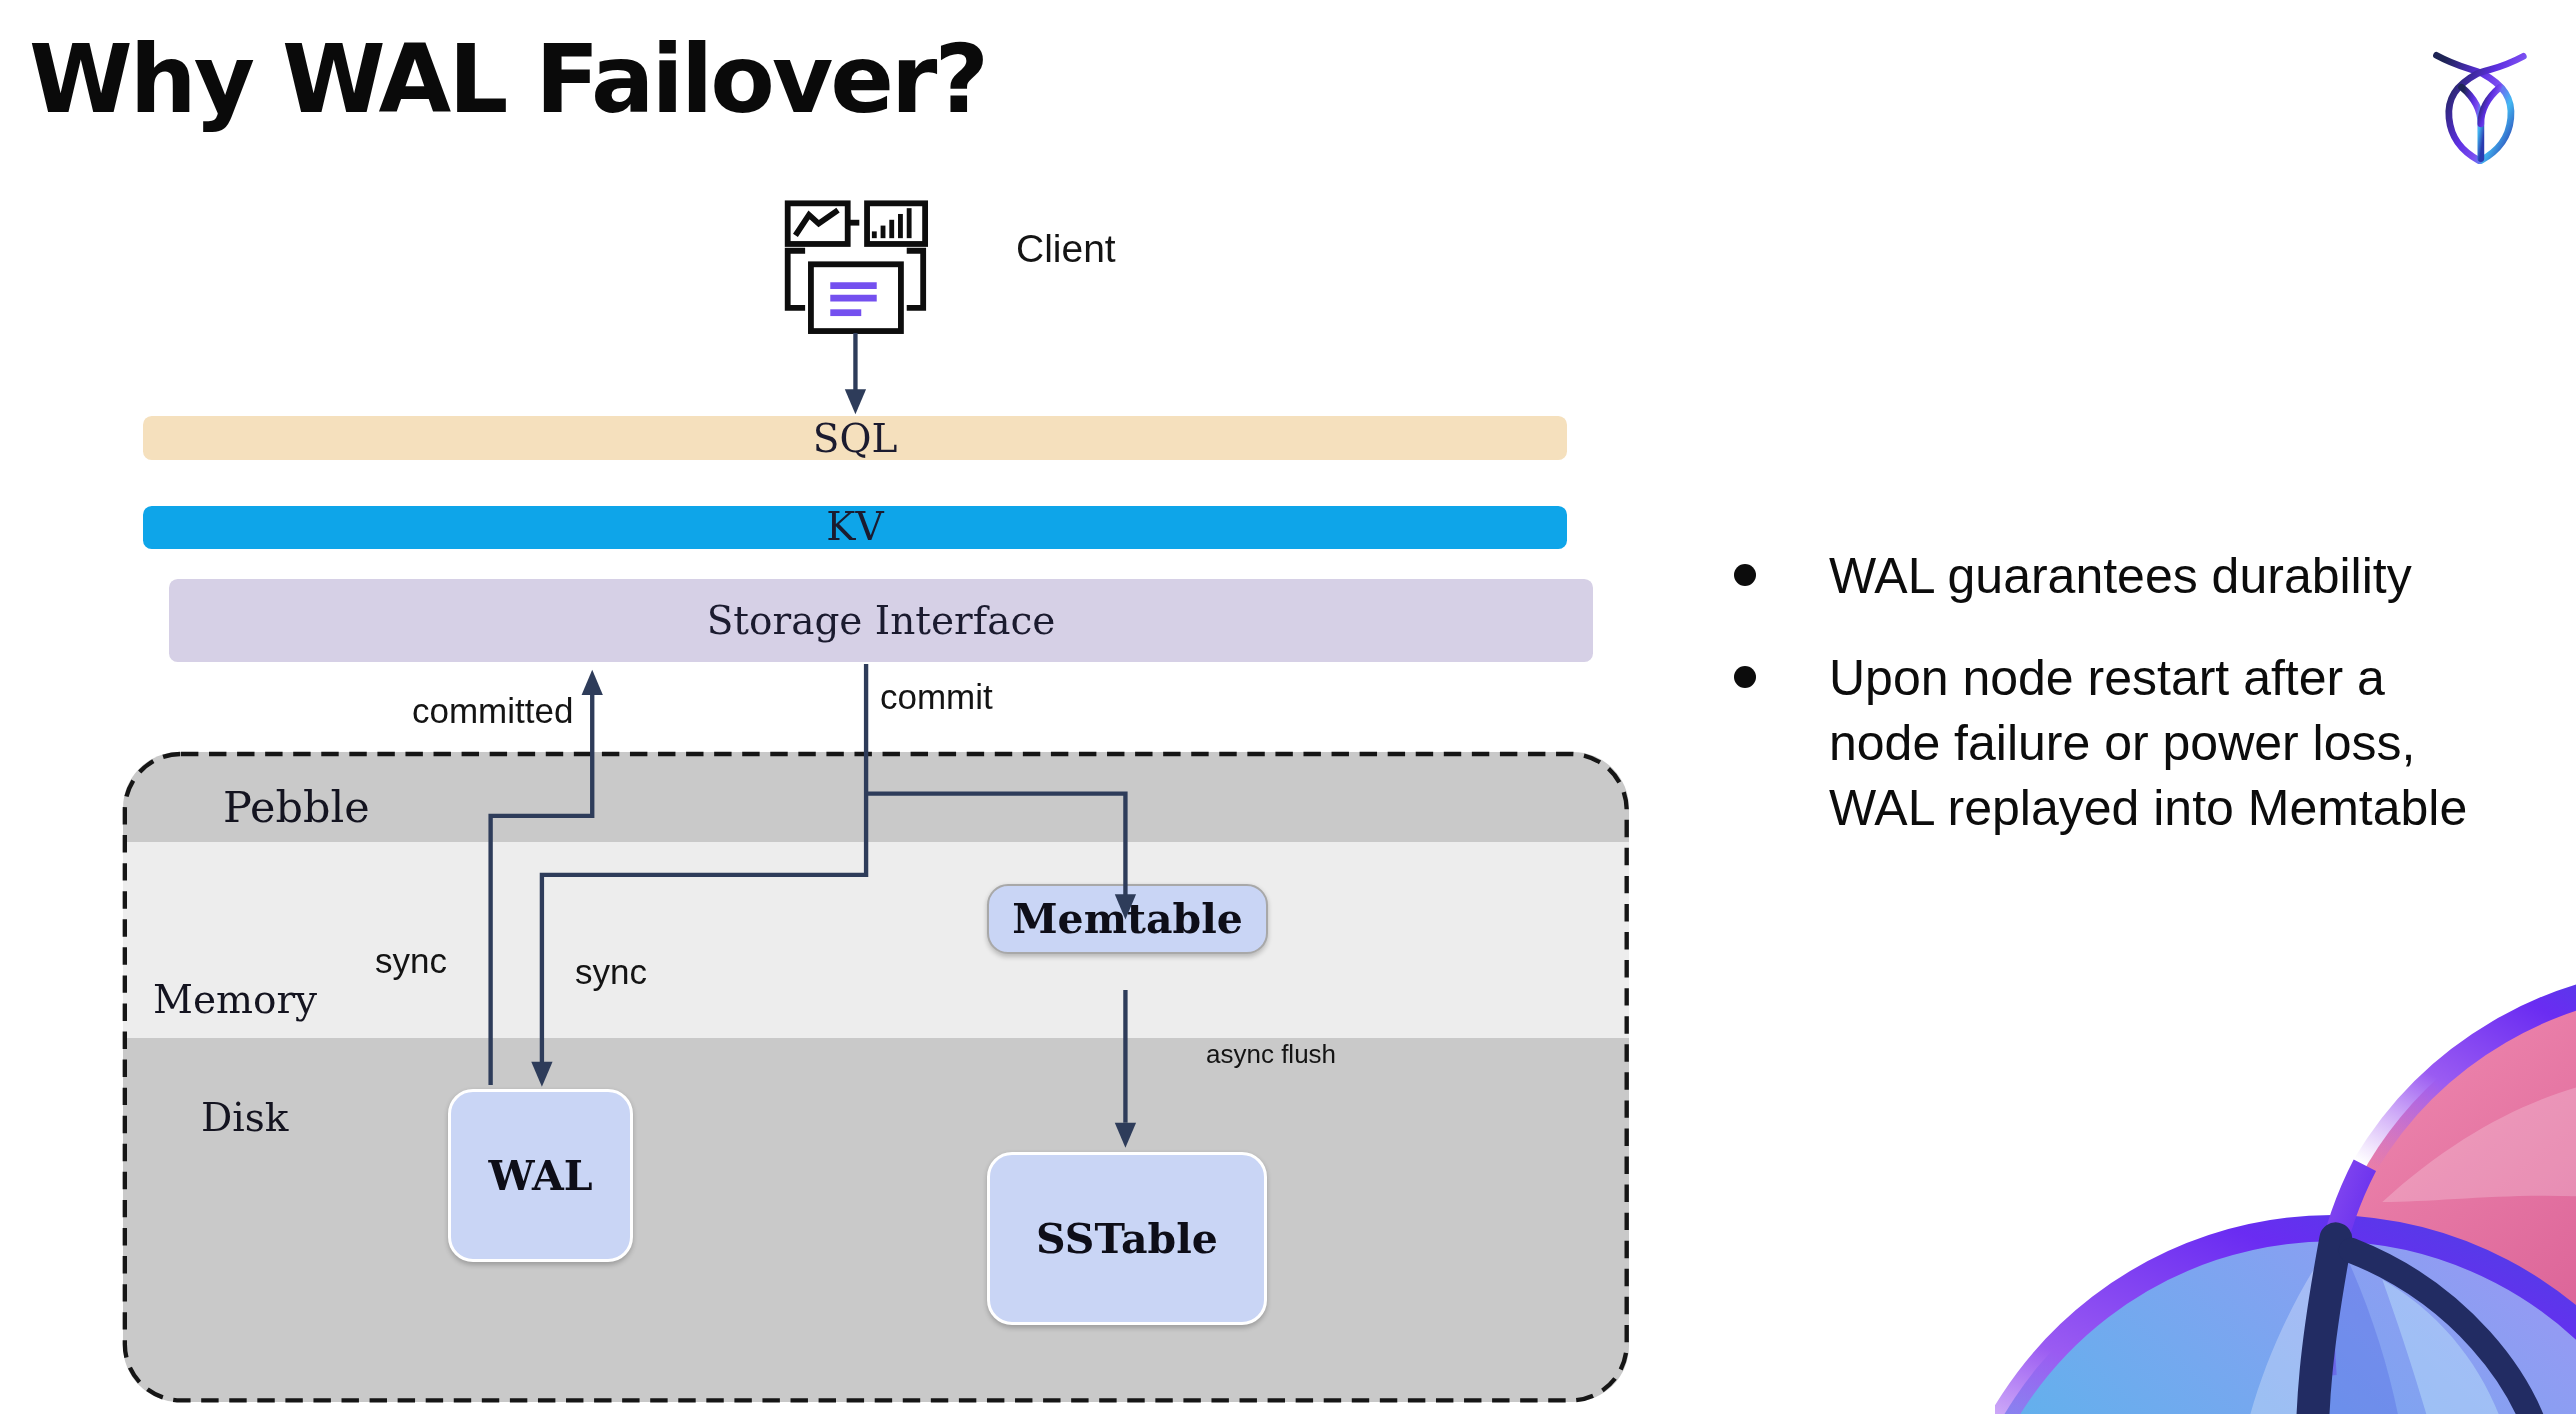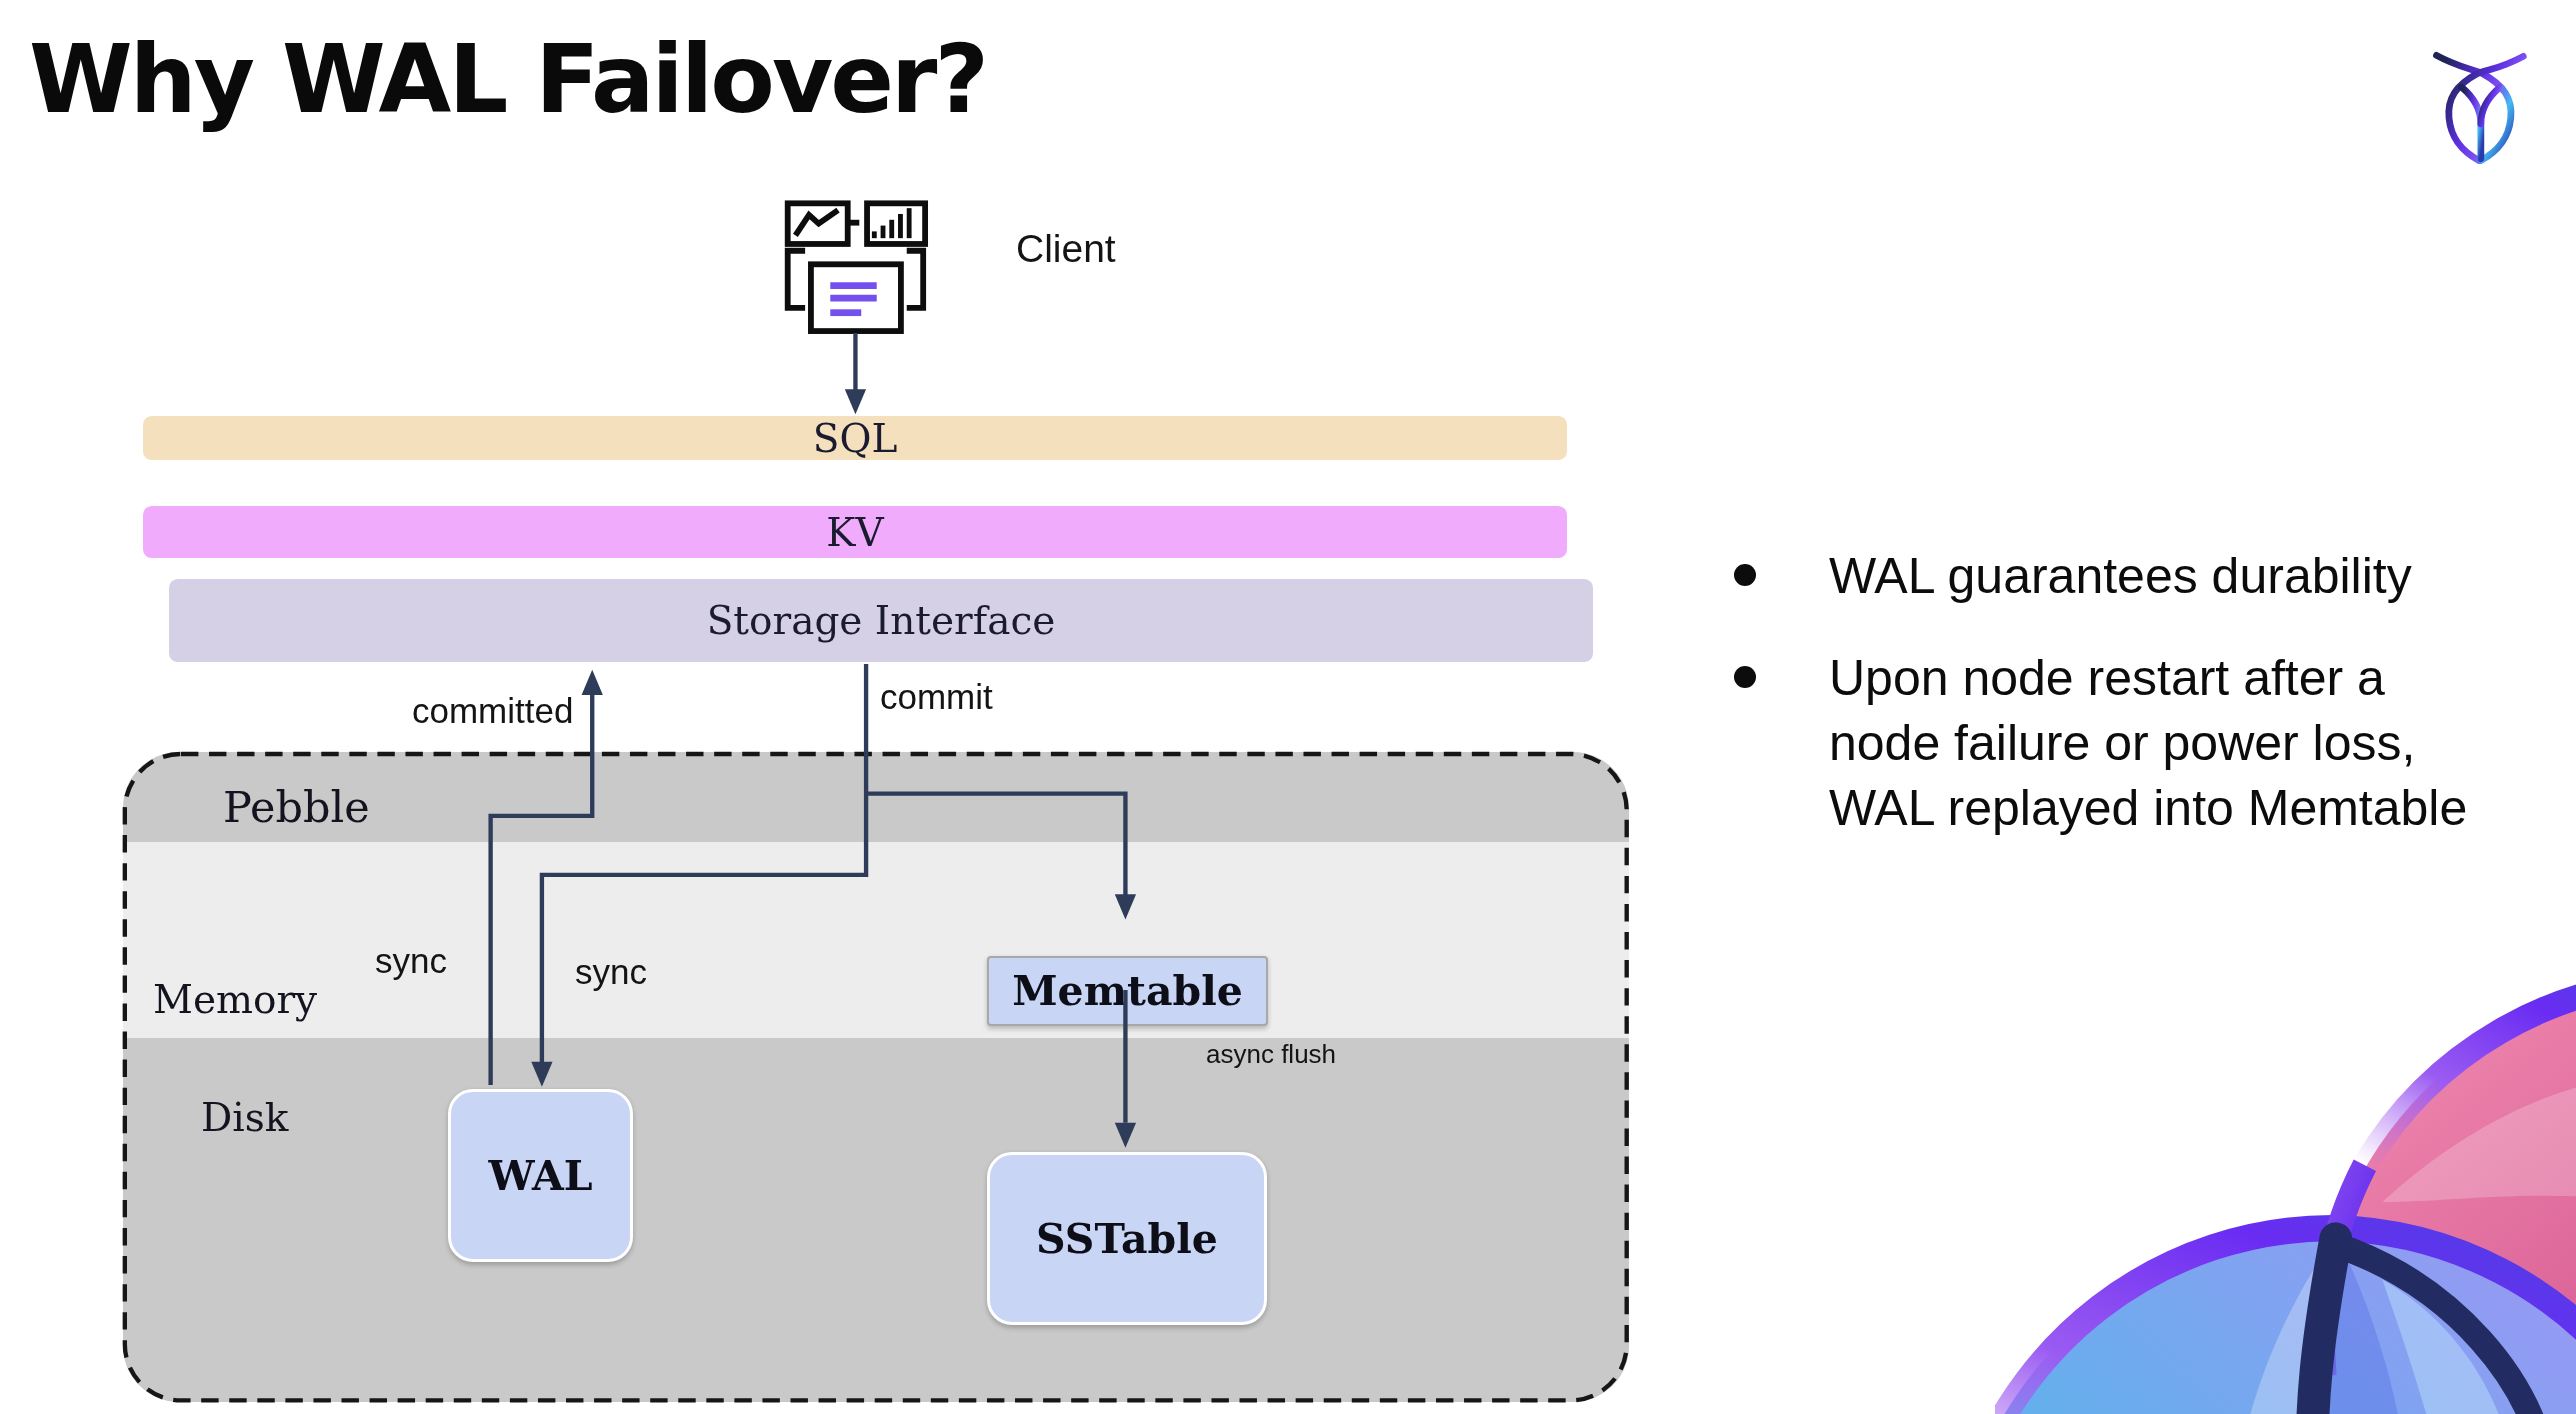--- a/index.html
+++ b/index.html
@@ -9,34 +9,34 @@
 
   
   #title{left:29px;top:25px;font-family:"DejaVu Sans",sans-serif;font-weight:700;
          font-size:94px;letter-spacing:-2.9px;color:#0a0a0a;}
 
   
   .layer-bar{left:143px;width:1424px;border-radius:8.7px;display:flex;
              align-items:center;justify-content:center;
              font-family:"DejaVu Serif",serif;font-size:39px;color:#1b1b2f;}
   #bar-sql{top:416px;height:44px;background:#f5e0bd;}
-  #bar-kv{top:506px;height:52px;background:#f0abfc;}
+  #bar-kv{top:506px;height:43px;background:#0ea5e9;align-items:flex-end;}
   #bar-storage{top:579px;height:83px;background:#d6d0e6;margin-left:26px;}
 
   
   #pebble-box{left:123px;top:752px;width:1506px;height:650px;border-radius:56px;
               background:#c9c9c9;overflow:hidden;}
   #memory-band{position:absolute;left:0;top:90px;width:100%;height:196px;background:#ededed;}
 
   
   .node{background:#c9d5f5;display:flex;align-items:center;justify-content:center;
         font-family:"DejaVu Serif",serif;font-weight:bold;font-size:41px;color:#0e0e18;
         box-shadow:0 2.9px 5.8px rgba(0,0,0,0.22);}
   #wal-box{left:448px;top:1089px;width:179px;height:167px;border:3.9px solid #ffffff;border-radius:25px;}
-  #memtable-box{left:987px;top:956px;width:277px;height:66px;border:2.9px solid #a8a8a8;border-radius:4px;}
+  #memtable-box{left:987px;top:884px;width:277px;height:66px;border:2.9px solid #a8a8a8;border-radius:21px;}
   #sstable-box{left:987px;top:1152px;width:274px;height:167px;border:3.9px solid #ffffff;border-radius:25px;}
 
   
   .serif-label{font-family:"DejaVu Serif",serif;color:#141420;}
   .sans-label{font-family:"Liberation Sans",sans-serif;color:#141414;}
   #pebble-label{left:223px;top:782px;font-size:43px;}
   #memory-label{left:153px;top:977px;font-size:39px;}
   #disk-label{left:201px;top:1095px;font-size:39px;}
   #client-label{left:1016px;top:227px;font-size:39px;}
   #committed-label{left:412px;top:691px;font-size:35px;}

